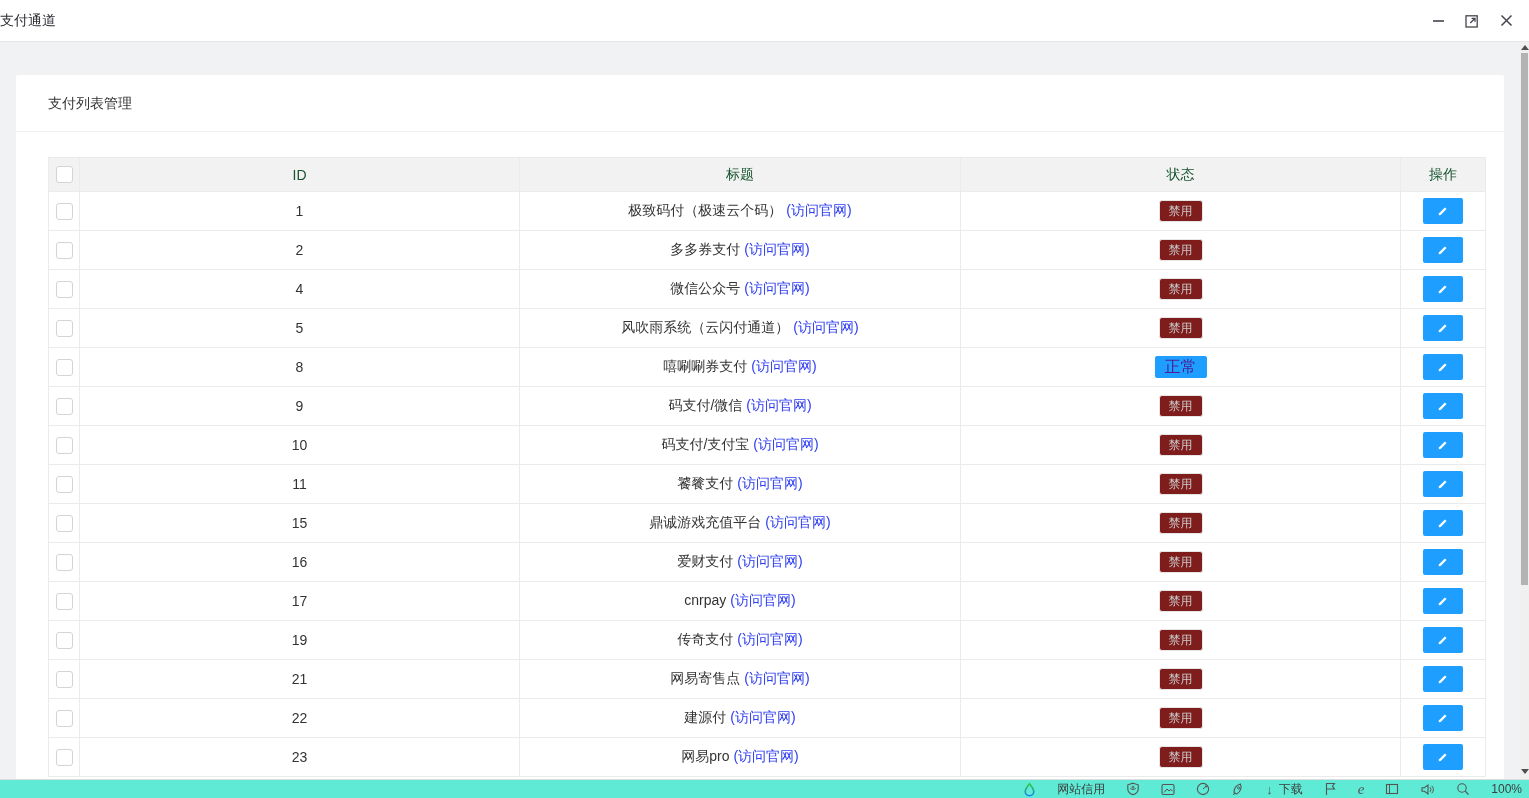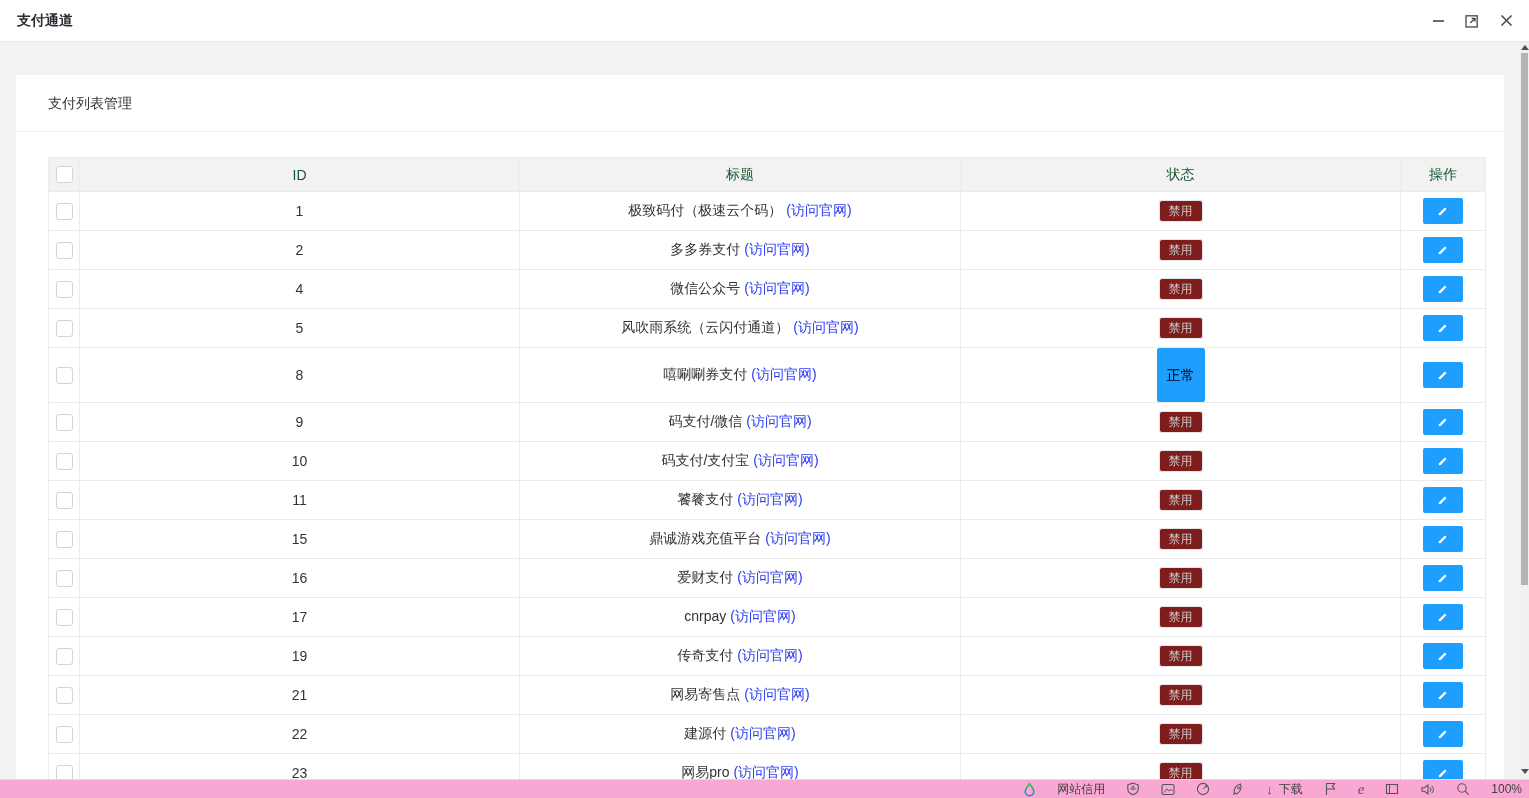--- a/index.html
+++ b/index.html
@@ -9,21 +9,21 @@
     width:1529px; height:798px; overflow:hidden; position:relative;
     background:#f1f2f3; font-family:"Liberation Sans", sans-serif; color:#333;
   }
 
   
   .titlebar {
     position:absolute; top:0; left:0; right:0; height:42px;
     background:#fff; border-bottom:1px solid #e6e6e6;
     display:flex; align-items:center; z-index:30;
   }
-  .titlebar-title { margin-left:17px; font-size:14px; color:#2b2b33;font-weight:bold; }
+  .titlebar-title { font-size:14px; color:#2b2b33; }
   .win-controls { margin-left:auto; display:flex; align-items:center; gap:8px; padding-right:10px; }
   .win-btn { width:26px; height:26px; display:flex; align-items:center; justify-content:center; cursor:pointer; }
 
   
   .page {
     position:absolute; top:42px; left:0; width:1520px; height:737px;
     overflow:hidden;
     margin-top:19px;
   }
   .card {
@@ -58,22 +58,22 @@
     display:inline-block; width:17px; height:17px; background:#fff;
     border:1px solid #d4d4d4; border-radius:3px; vertical-align:middle; cursor:pointer;
   }
   .visit-link { color:var(--link); text-decoration:none; margin-left:4px; cursor:pointer; }
 
   .badge-disabled {
     display:inline-block; padding:4px 9px; font-size:12px; line-height:12px;
     color:#c9c9c9; background:#7f1d1d; border:1px solid #e6e6e6; border-radius:3px; cursor:default;
   }
   .badge-normal {
-    display:inline-block; padding:20px 9px; font-size:14px; line-height:12px;
-    color:#000000; background:var(--accent); border:1px solid var(--accent); border-radius:2px; cursor:default;
+    display:inline-block; padding:4px 9px; font-size:16px; line-height:12px;
+    color:#4c1d95; background:var(--accent); border:1px solid var(--accent); border-radius:2px; cursor:default;
   }
 
   .edit-btn {
     display:inline-flex; width:40px; height:26px; align-items:center; justify-content:center;
     background:var(--accent); border:none; border-radius:2px; cursor:pointer; vertical-align:middle;
   }
 
   
   .v-scrollbar {
     position:absolute; top:42px; right:0; width:9px; height:737px;
@@ -85,21 +85,21 @@
   }
   .v-arrow-up { top:3px; border-bottom:5px solid #4f4f4f; }
   .v-arrow-down { top:727px; border-top:5px solid #4f4f4f; }
   .v-thumb {
     position:absolute; top:11px; left:1px; width:7px; height:532px; background:#b3b3b3;
   }
 
   
   .statusbar {
     position:absolute; bottom:0; left:0; right:0; height:19px;
-    background:#f9a8d4; border-top:1px solid #dcdcdc;
+    background:#5eead4; border-top:1px solid #dcdcdc;
     display:flex; align-items:center; justify-content:flex-end;
     font-size:12px; color:#3f3f3f; z-index:50; padding-right:7px;
   }
   .sb-item { margin-left:21px; display:flex; align-items:center; cursor:pointer; }
   .sb-text { cursor:pointer; }
   .ie-e { font-family:"Liberation Serif", serif; font-style:italic; font-size:15px; line-height:13px; color:#555; }
   .arrow-glyph { font-size:13px; color:#555; line-height:13px; }
 </style>
 </head>
 <body>

